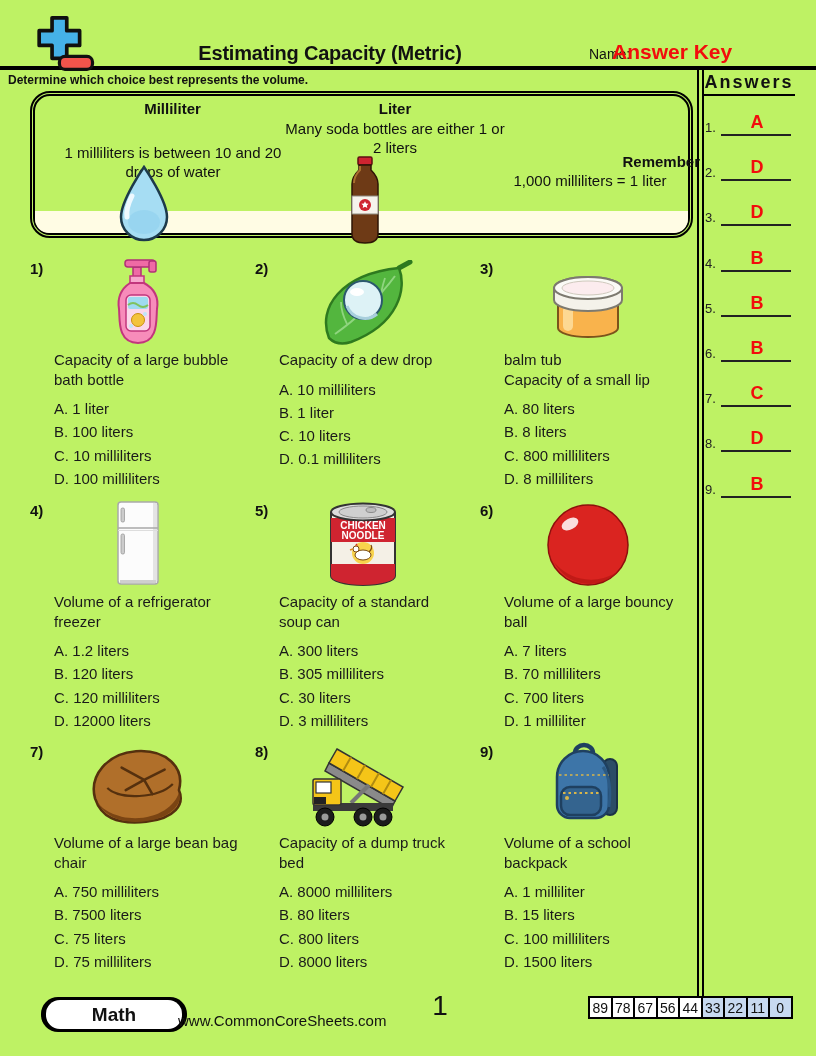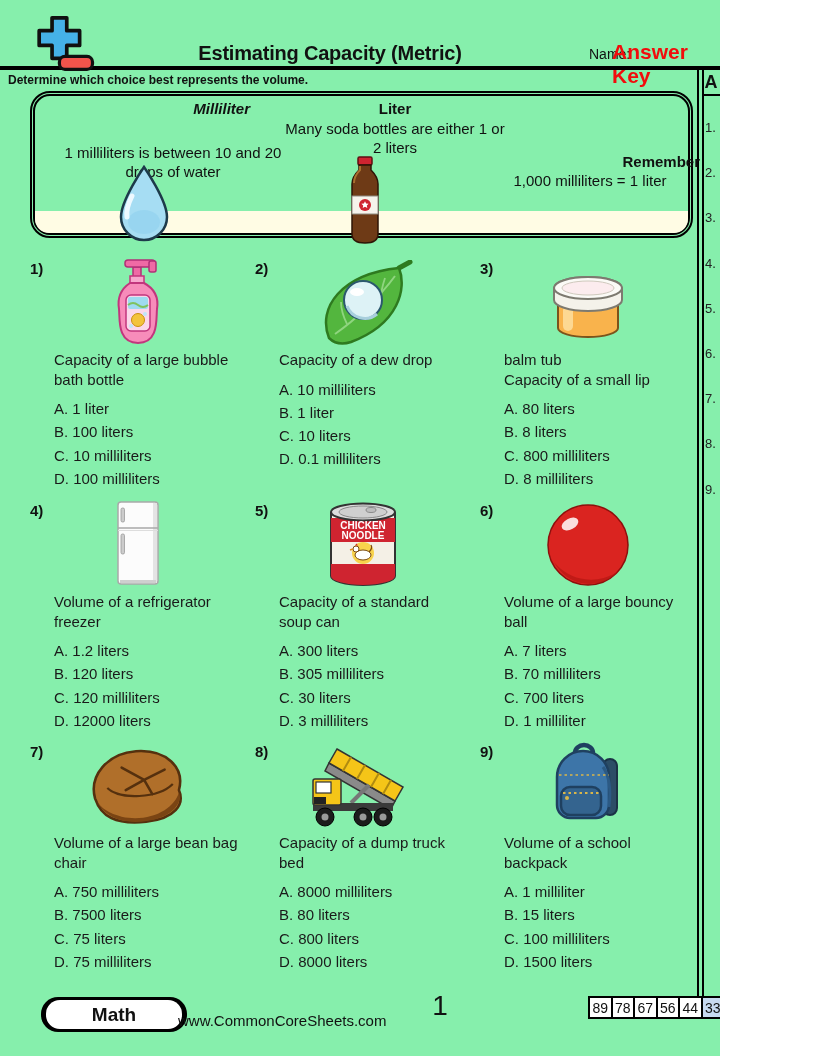--- a/index.html
+++ b/index.html
@@ -1,16 +1,16 @@
 <!DOCTYPE html>
 <html style="--answer-red: #f20c0c; --score-highlight: #c7d9f0; --info-band-cream: #fffce4; --logo-blue: #45b1e8; --logo-red: #f2544b;"><head>
 <meta charset="utf-8">
 <style>
   html,body{margin:0;padding:0;background:#fff;}
-  .page{position:relative;width:720px;height:1056px;background:#86efac;overflow:hidden;
+  .page{position:relative;width:816px;height:1056px;background:#bef264;overflow:hidden;
         font-family:"Liberation Sans",sans-serif;color:#111;}
   
   .logo{position:absolute;left:28px;top:16px;z-index:3;}
   .title{position:absolute;left:0;top:42px;width:660px;text-align:center;
          font-size:20px;font-weight:bold;letter-spacing:-0.2px;}
   .name-label{position:absolute;left:568px;top:46px;font-size:14px;margin-left:21px;}
   .answer-key{position:absolute;left:612px;top:40px;font-size:21px;font-weight:bold;
               color:var(--answer-red,#f20c0c);}
   .header-rule{position:absolute;left:0;right:0;top:66px;height:4px;background:#000;}
   .instruction{position:absolute;left:8px;top:73px;font-size:12px;font-weight:bold;}
@@ -23,22 +23,22 @@
   .ans-item{position:absolute;left:705px;width:88px;height:34px;}
   .ans-num{position:absolute;left:0;bottom:1px;font-size:13px;color:#222;}
   .ans-letter{position:absolute;left:16px;right:0;bottom:3px;text-align:center;
               font-size:18px;font-weight:bold;color:var(--answer-red,#f20c0c);}
   .ans-underline{position:absolute;left:16px;right:2px;bottom:0;border-bottom:2px solid #222;}
   
   .info-box{position:absolute;left:30px;top:91px;width:663px;height:147px;
             border:5px double #000;border-radius:20px;box-sizing:border-box;}
   .info-band{position:absolute;left:0;right:0;bottom:0;height:22px;
              background:var(--info-band-cream,#fffce4);border-radius:0 0 14px 14px;}
-  .ib-ml-title{position:absolute;left:60px;top:4px;width:155px;text-align:right;
-               font-size:15px;font-weight:bold;font-style:italic;}
+  .ib-ml-title{position:absolute;left:60px;top:4px;width:155px;text-align:center;
+               font-size:15px;font-weight:bold;}
   .ib-ml-desc{position:absolute;left:28px;top:23px;width:220px;text-align:center;
               font-size:15px;line-height:19px;margin-top:24px;}
   .ib-l-title{position:absolute;left:255px;top:4px;width:210px;text-align:center;
               font-size:15px;font-weight:bold;}
   .ib-l-desc{position:absolute;left:245px;top:23px;width:230px;text-align:center;
              font-size:15px;line-height:19px;}
   .ib-rem-title{position:absolute;left:445px;top:57px;width:220px;text-align:right;
                 font-size:15px;font-weight:bold;}
   .ib-rem-text{position:absolute;left:430px;top:76px;width:250px;text-align:center;
                font-size:15px;}

